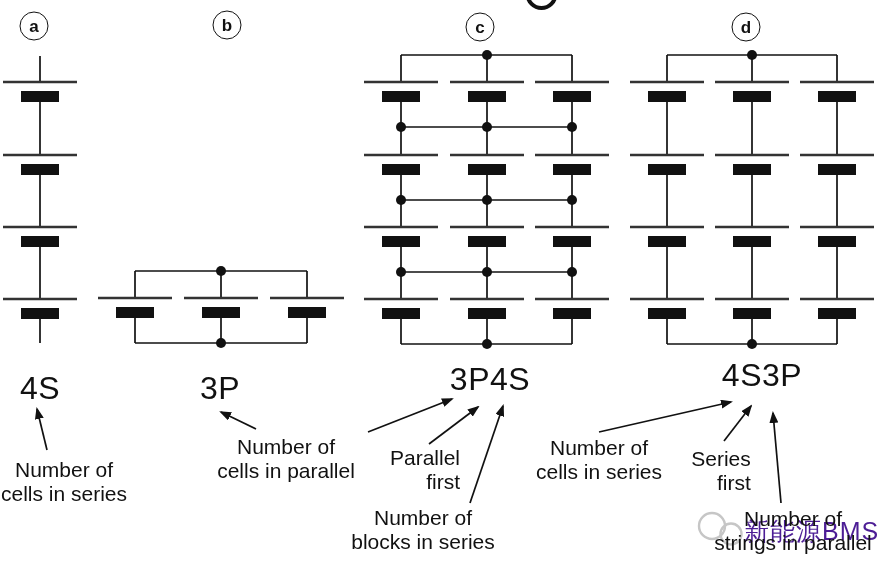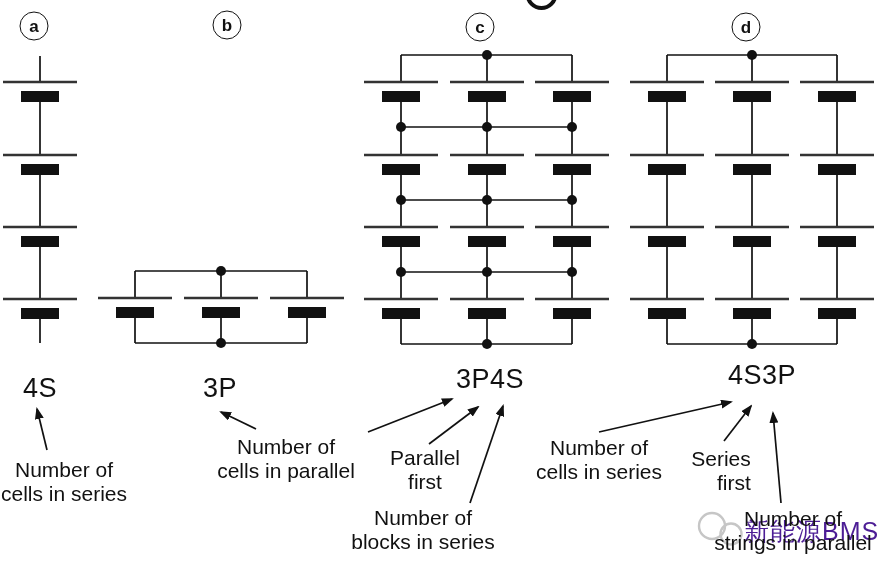--- a/index.html
+++ b/index.html
@@ -17,21 +17,21 @@
     width:27px;height:27px;
     border:1.6px solid #111;border-radius:50%;
     background:#fff;
     display:flex;align-items:center;justify-content:center;
     font-weight:bold;font-size:17px;line-height:1;
     transform:translate(-50%,-50%);
   }
   .cfg-label{
     position:absolute;z-index:2;
     transform:translate(-50%,-50%);
-    font-size:27px;letter-spacing:0.5px;white-space:nowrap;
+    font-size:32px;letter-spacing:0.5px;white-space:nowrap;
   }
   .ann{
     position:absolute;z-index:3;
     transform:translate(-50%,-50%);
     text-align:center;
     font-size:21px;line-height:23.5px;white-space:nowrap;
   }
   .watermark{
     position:absolute;z-index:1;
     left:744px;top:515px;
@@ -216,21 +216,21 @@
   <div class="cfg-label" style="left:762px;top:375px;">4S3P</div>
 
   <div class="ann" style="left:64px;top:481px;">
     <div>Number of</div>
     <div>cells in series</div>
   </div>
   <div class="ann" style="left:286px;top:458px;">
     <div>Number of</div>
     <div>cells in parallel</div>
   </div>
-  <div class="ann" style="left:425px;top:469px;">
+  <div class="ann" style="left:425px;top:469px;text-align:right;">
     <div>Parallel</div>
     <div>first</div>
   </div>
   <div class="ann" style="left:423px;top:529px;">
     <div>Number of</div>
     <div>blocks in series</div>
   </div>
   <div class="ann" style="left:599px;top:459px;">
     <div>Number of</div>
     <div>cells in series</div>

